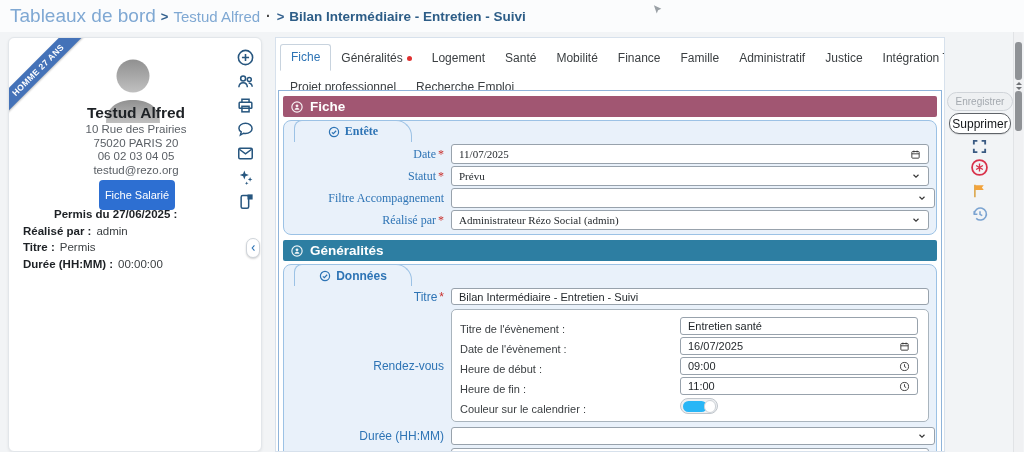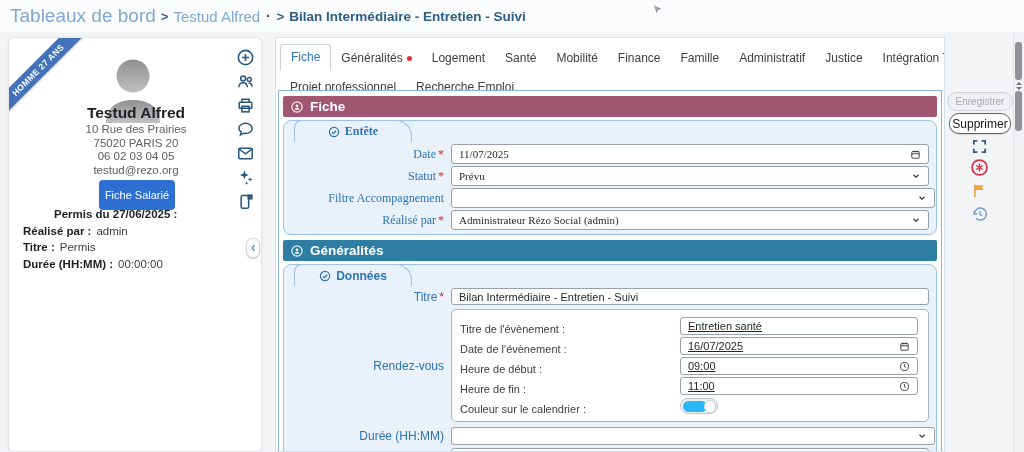--- a/index.html
+++ b/index.html
@@ -96,21 +96,21 @@
   }
   .ibox .tail { margin-left:auto; display:flex; color:#333; }
   .frow.wide { margin-right:1px; }
 
   .rdv-row { display:flex; margin:4px 7px 0 7px; }
   .rdv-label { width:160px; flex:none; text-align:right; font-size:12px; color:#2e74b5; padding-right:7px; display:flex; align-items:center; justify-content:flex-end; }
   .groupbox { flex:1; background:#fff; border:1px solid #a9b4bd; border-radius:5px; padding:5px 10px 4px 8px; }
   .grow { display:flex; align-items:flex-end; height:18px; margin:2px 0; }
   .glabel { font-size:11px; color:#3c4043; }
   .gctrl { margin-left:auto; width:238px; height:18px; }
-  .gibox { width:100%; height:100%; background:#fff; border:1px solid #98a2ac; border-radius:3px; display:flex; align-items:center; padding:8px 7px; font-size:11px; color:#1f2428;text-decoration:underline; }
+  .gibox { width:100%; height:100%; background:#fff; border:1px solid #98a2ac; border-radius:3px; display:flex; align-items:center; padding:8px 7px; font-size:11px; color:#1f2428; }
   .gibox .tail { margin-left:auto; display:flex; color:#333; }
 
   .toggle { width:38px; height:16px; border:1px solid #c0c6cc; border-radius:8px; background:#eef0f2; position:relative; cursor:pointer; }
   .toggle .fill { position:absolute; left:2px; top:2px; width:24px; height:11px; border-radius:6px; }
   .toggle .knob { position:absolute; right:1px; top:1px; width:12px; height:13px; border-radius:6px; background:#fff; border:1px solid #cdd2d7; }
 
   .radio-box { flex:1; height:100%; background:#fff; border:1px solid #98a2ac; border-radius:3px; display:flex; align-items:center; }
 
   
   .btn-save {

